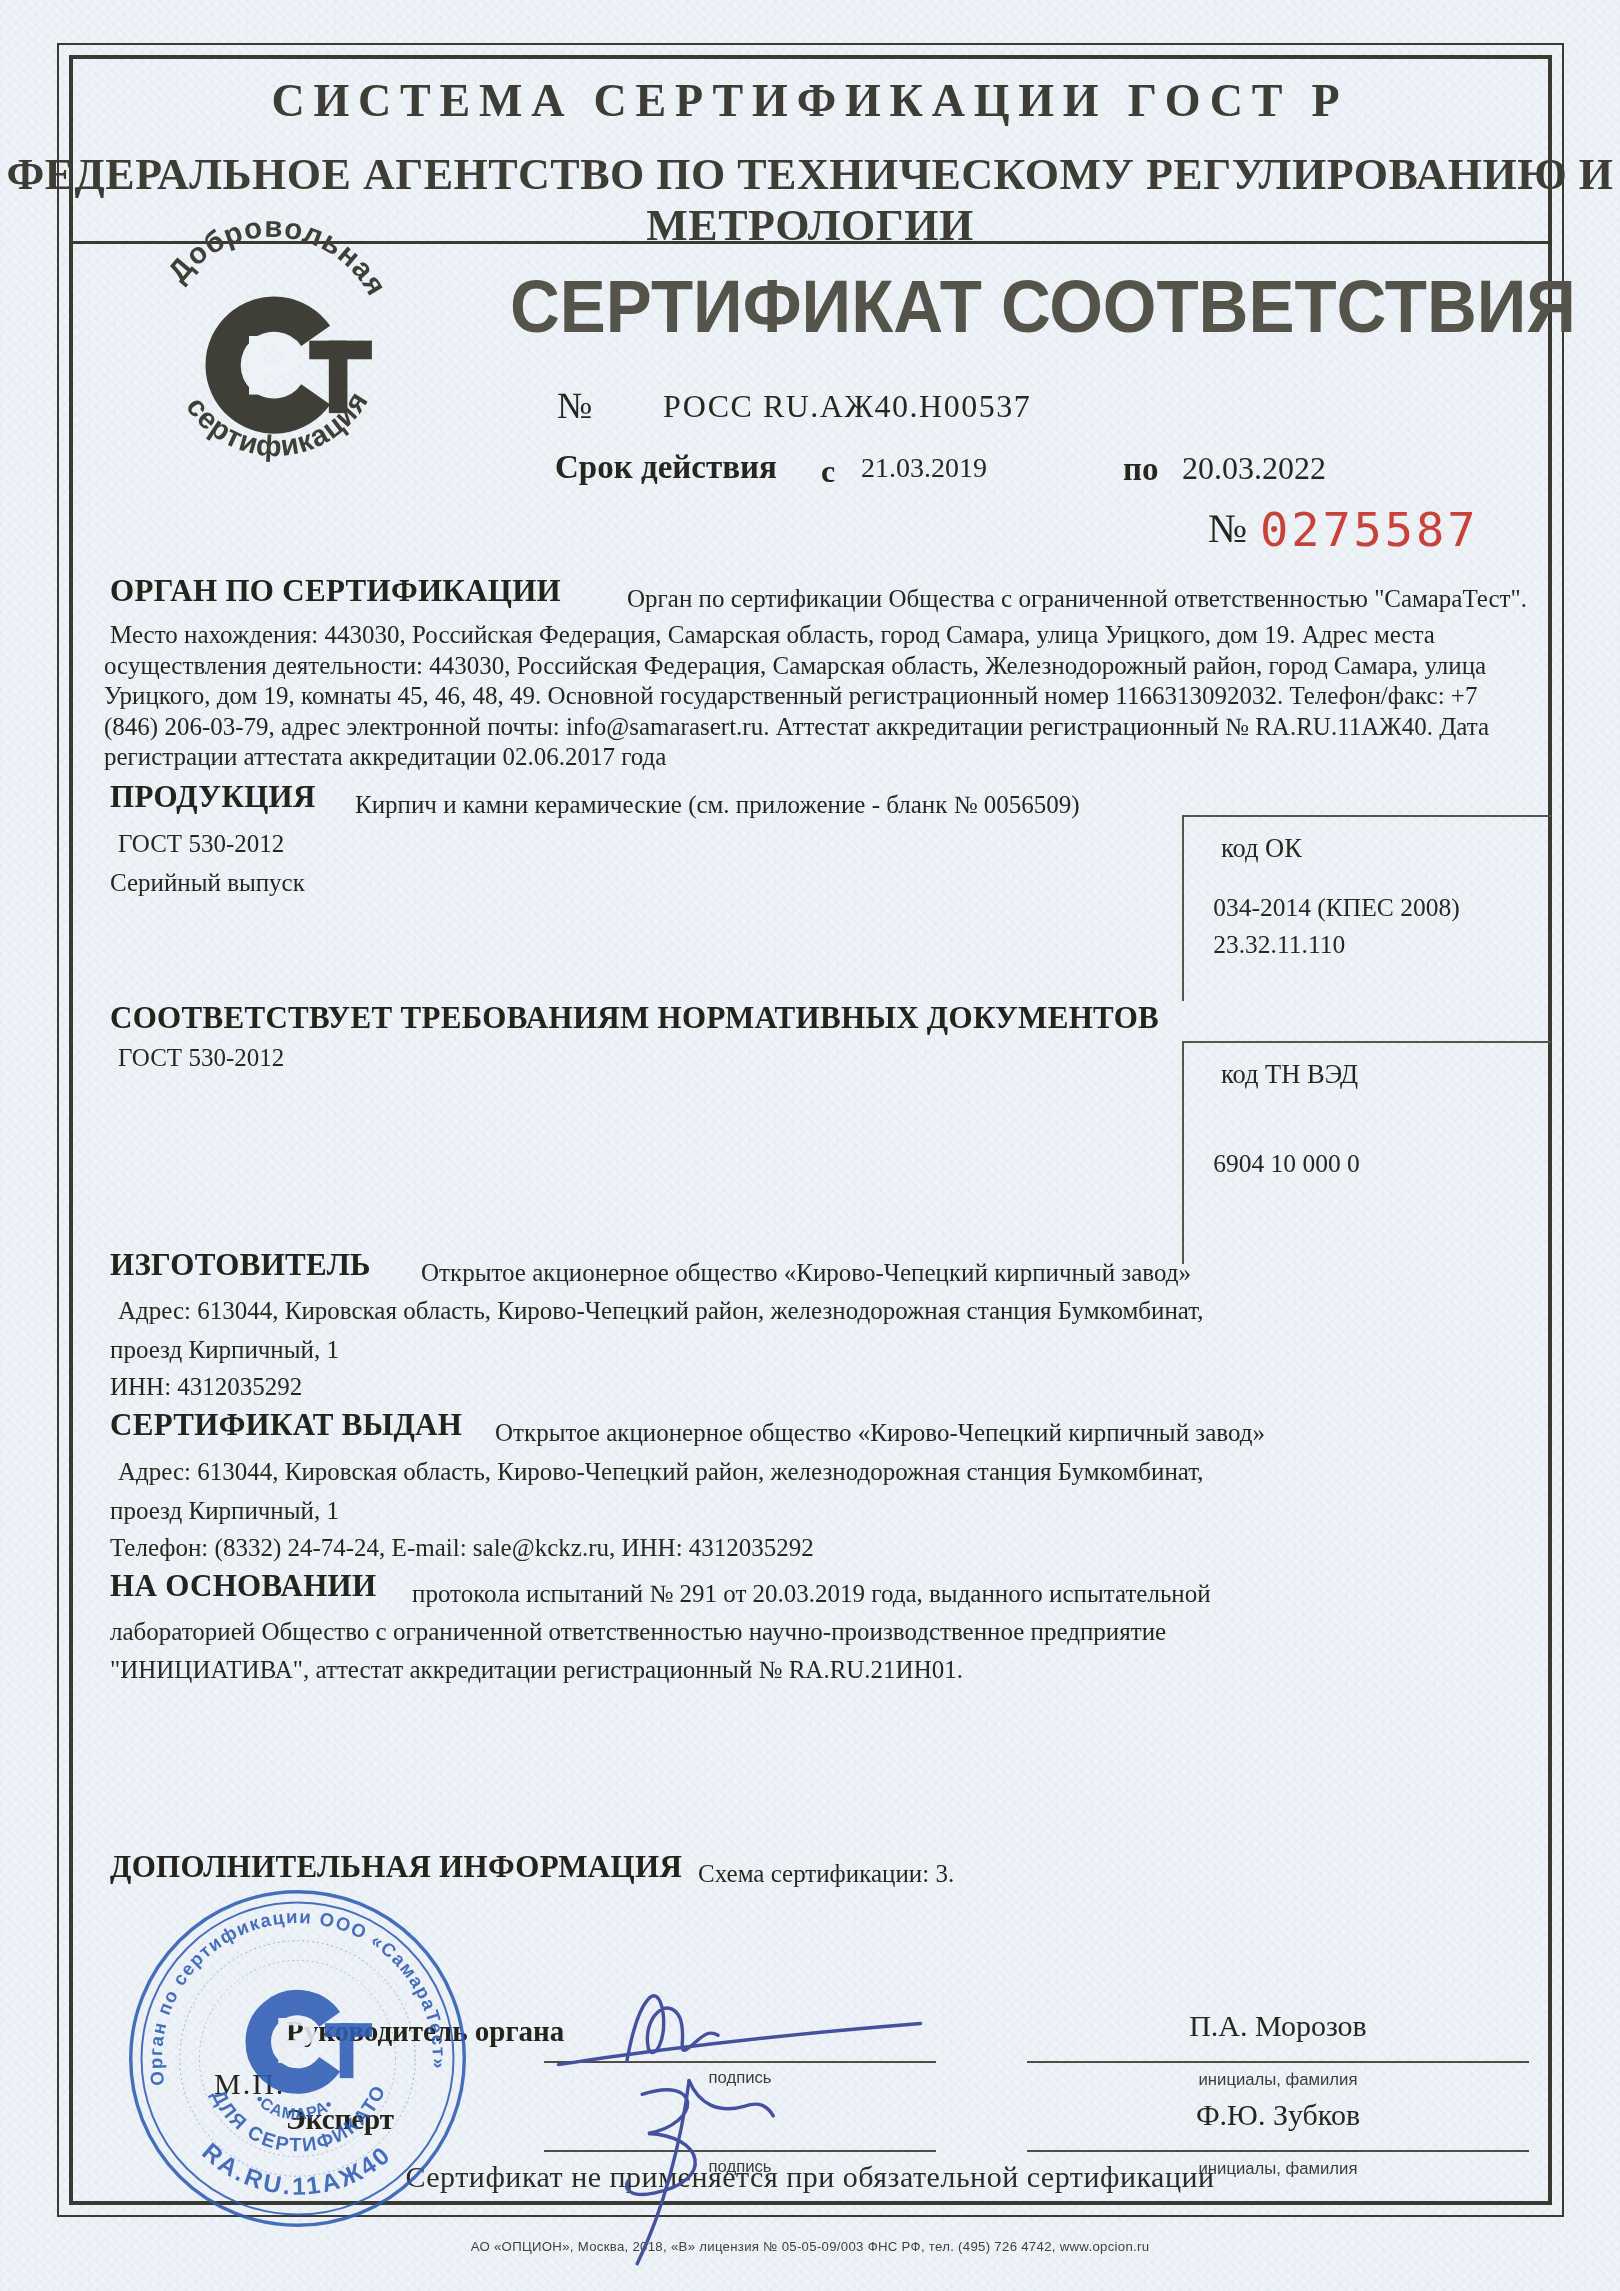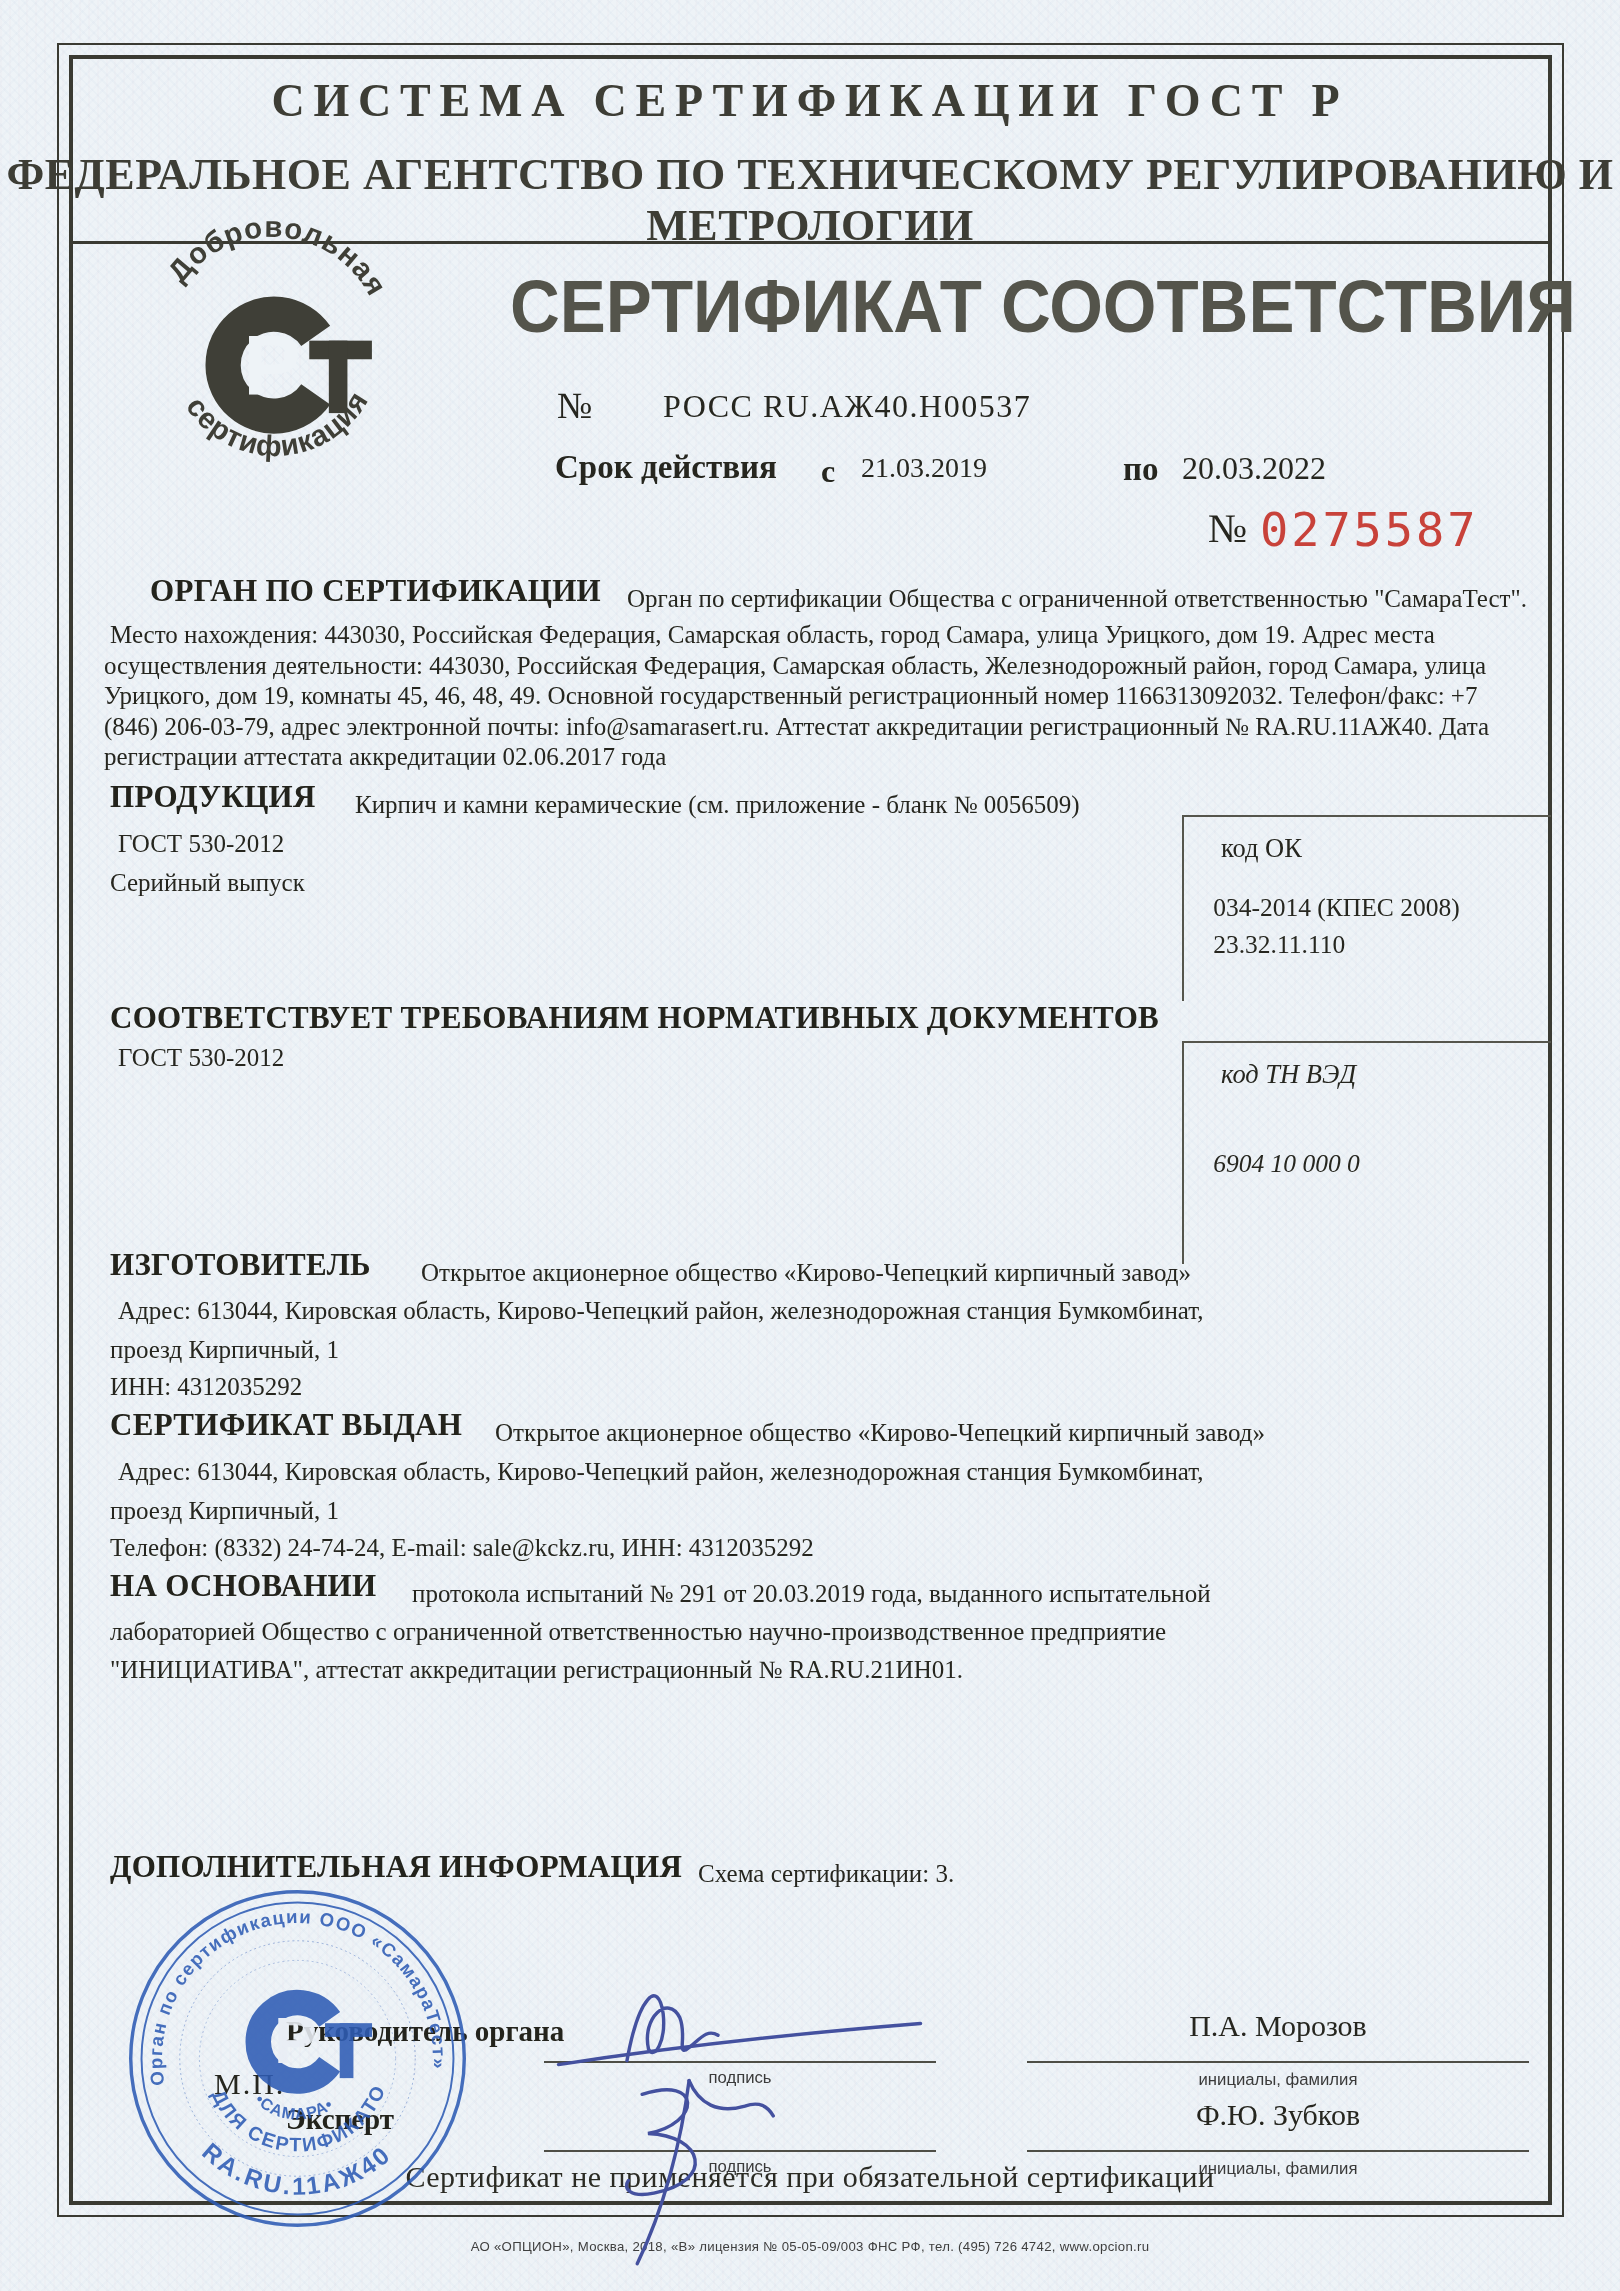--- a/index.html
+++ b/index.html
@@ -96,21 +96,21 @@
 
   <div class="abs serif nowrap" style="left:555px;top:449px;font-size:33px;font-weight:bold;">Срок действия</div>
   <div class="abs serif" style="left:821px;top:453px;font-size:32px;font-weight:bold;">с</div>
   <div class="abs serif nowrap" style="left:861px;top:452px;font-size:28px;">21.03.2019</div>
   <div class="abs serif" style="left:1123px;top:451px;font-size:33px;font-weight:bold;">по</div>
   <div class="abs serif nowrap" style="left:1182px;top:450px;font-size:32px;">20.03.2022</div>
 
   <div class="abs serif" style="left:1208px;top:504px;font-size:41px;">№</div>
   <div class="abs nowrap" style="left:1260px;top:502px;font-size:47px;letter-spacing:2.9px;color:#c8423a;font-family:'DejaVu Sans Mono',monospace;">0275587</div>
 
-  <div class="abs h nowrap" style="left:110px;top:573px;margin-left:40px;">ОРГАН ПО СЕРТИФИКАЦИИ</div>
+  <div class="abs h nowrap" style="left:110px;top:573px;">ОРГАН ПО СЕРТИФИКАЦИИ</div>
   <div class="abs body-line" style="left:627px;top:584px;">Орган по сертификации Общества с ограниченной ответственностью "СамараТест".</div>
   <div class="abs body-line" style="left:110px;top:620px;">Место нахождения: 443030, Российская Федерация, Самарская область, город Самара, улица Урицкого, дом 19. Адрес места</div>
   <div class="abs body-line" style="left:104px;top:651px;">осуществления деятельности: 443030, Российская Федерация, Самарская область, Железнодорожный район, город Самара, улица</div>
   <div class="abs body-line" style="left:104px;top:681px;">Урицкого, дом 19, комнаты 45, 46, 48, 49. Основной государственный регистрационный номер 1166313092032. Телефон/факс: +7</div>
   <div class="abs body-line" style="left:104px;top:712px;">(846) 206-03-79, адрес электронной почты: info@samarasert.ru. Аттестат аккредитации регистрационный № RA.RU.11АЖ40. Дата</div>
   <div class="abs body-line" style="left:104px;top:742px;">регистрации аттестата аккредитации 02.06.2017 года</div>
 
   <div class="abs h nowrap" style="left:110px;top:779px;">ПРОДУКЦИЯ</div>
   <div class="abs body-line" style="left:355px;top:790px;">Кирпич и камни керамические (см. приложение - бланк № 0056509)</div>
   <div class="abs body-line" style="left:118px;top:829px;">ГОСТ 530-2012</div>
@@ -120,21 +120,21 @@
     <div class="lbl">код ОК</div>
     <div class="val" style="margin-top:25.5px;margin-left:-7.8px;">
       <div class="nowrap">034-2014 (КПЕС 2008)</div>
       <div class="nowrap">23.32.11.110</div>
     </div>
   </div>
 
   <div class="abs h nowrap" style="left:110px;top:1000px;">СООТВЕТСТВУЕТ ТРЕБОВАНИЯМ НОРМАТИВНЫХ ДОКУМЕНТОВ</div>
   <div class="abs body-line" style="left:118px;top:1043px;">ГОСТ 530-2012</div>
 
-  <div class="abs codebox" style="left:1182px;top:1041px;width:369px;height:223px;font-style:italic;">
+  <div class="abs codebox" style="left:1182px;top:1041px;width:369px;height:223px;">
     <div class="lbl nowrap">код ТН ВЭД</div>
     <div class="val nowrap" style="margin-top:55px;margin-left:-7.8px;">6904 10 000 0</div>
   </div>
 
   <div class="abs h nowrap" style="left:110px;top:1247px;">ИЗГОТОВИТЕЛЬ</div>
   <div class="abs body-line" style="left:421px;top:1258px;">Открытое акционерное общество «Кирово-Чепецкий кирпичный завод»</div>
   <div class="abs body-line" style="left:118px;top:1296px;">Адрес: 613044, Кировская область, Кирово-Чепецкий район, железнодорожная станция Бумкомбинат,</div>
   <div class="abs body-line" style="left:110px;top:1335px;">проезд Кирпичный, 1</div>
   <div class="abs body-line" style="left:110px;top:1372px;">ИНН: 4312035292</div>
 

